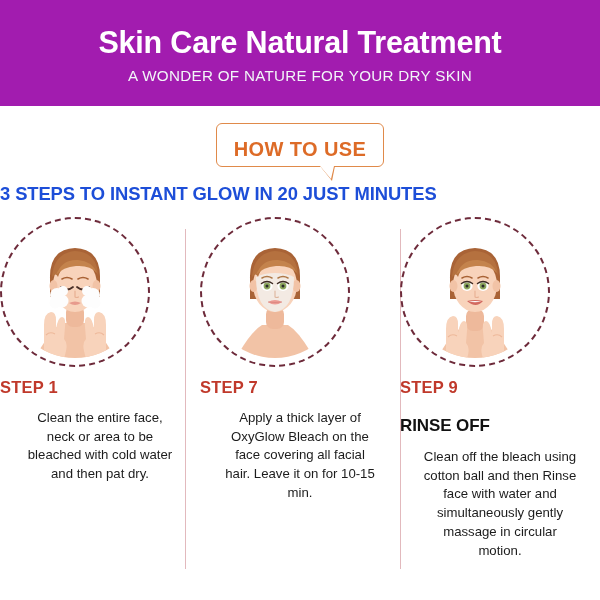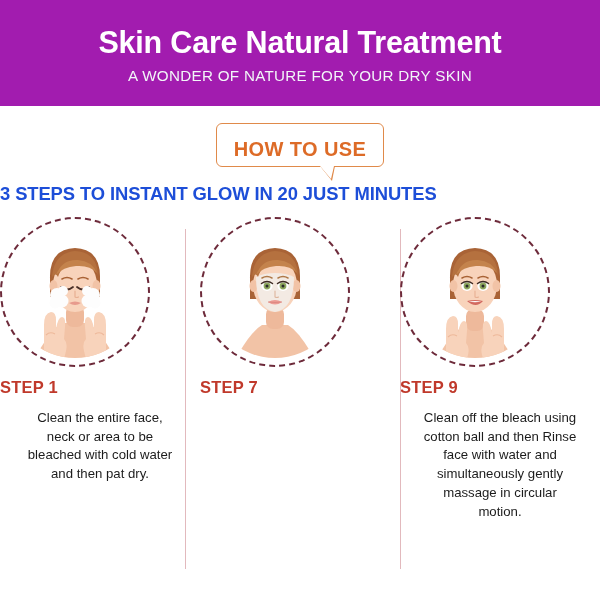--- a/index.html
+++ b/index.html
@@ -299,20 +299,21 @@
           <path d="M77.5 66.5 Q83 62.5 88.5 66.5" stroke="#3d2a22" stroke-width="1.5" fill="none" stroke-linecap="round"></path>
 
           <path d="M75 74 L75 80 Q77 81 78.5 80" stroke="#ddb59d" stroke-width="1.1" fill="none" stroke-linecap="round"></path>
 
           <path d="M68 85 Q75 81 82 85 Q75 90 68 85 Z" fill="#ec9b94"></path>
           <path d="M68 85 Q75 86 82 85" stroke="#d9837c" stroke-width="0.8" fill="none"></path>
         </g>
       </svg>
     </div>
     <div class="step-label">STEP 7</div>
+    <div class="step-body">Apply a thick layer of OxyGlow Bleach on the face covering all facial hair. Leave it on for 10-15 min.</div>
   </div>
 
   <div class="step-col wide">
     <div class="illus-wrap">
       <div class="dashed-circle"></div>
       <svg class="illus-svg" viewBox="0 0 150 150">
         <defs>
           <clipPath id="c3">
               <circle cx="75" cy="75" r="66"></circle>
             </clipPath>
@@ -348,16 +349,17 @@
           <path d="M68.5 84.5 Q75 83.5 81.5 84.5 Q75 86 68.5 84.5 Z" fill="#ffffff"></path>
 
           <path d="M46 150 L46 112 Q46 100 53 99 Q58 99 58 107 L58 116 Q60 104 64 104 Q68 104 67 114 L66 126 Q70 130 68 138 L64 150 Z" fill="#f8d3bb"></path>
           <path d="M104 150 L104 112 Q104 100 97 99 Q92 99 92 107 L92 116 Q90 104 86 104 Q82 104 83 114 L84 126 Q80 130 82 138 L86 150 Z" fill="#f8d3bb"></path>
           <path d="M48 120 Q52 116 57 119" stroke="#eeb99b" stroke-width="1.1" fill="none"></path>
           <path d="M102 120 Q98 116 93 119" stroke="#eeb99b" stroke-width="1.1" fill="none"></path>
         </g>
       </svg>
     </div>
     <div class="step-label">STEP 9</div>
+    <div class="step-title">RINSE OFF</div>
     <div class="step-body">Clean off the bleach using cotton ball and then Rinse face with water and simultaneously gently massage in circular motion.</div>
   </div>
 
 </div>
 
 </body></html>

